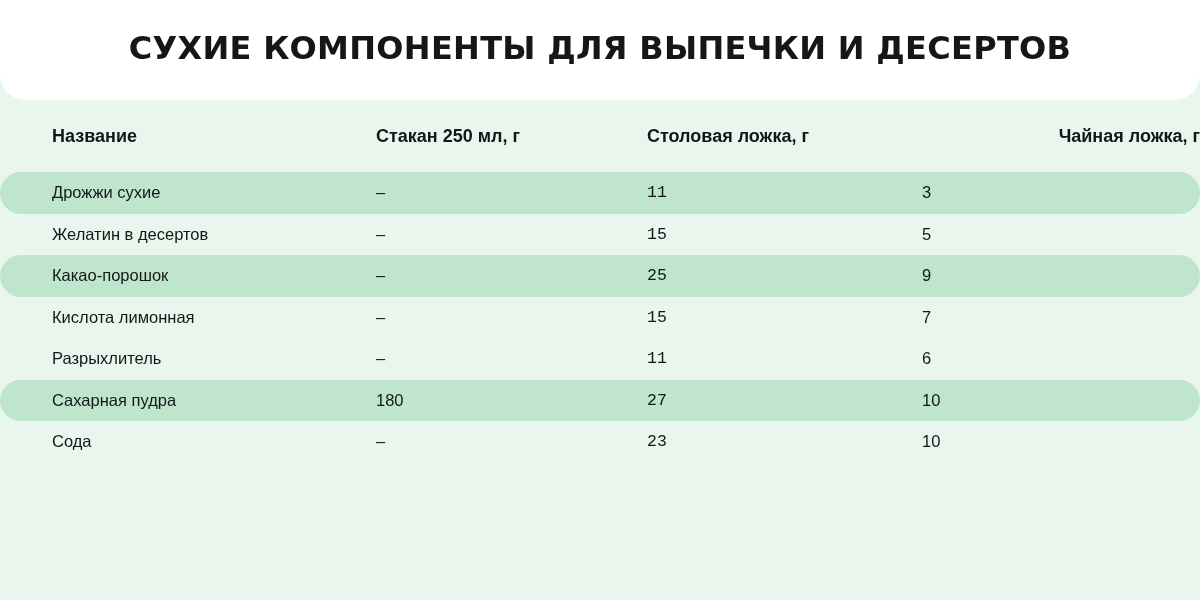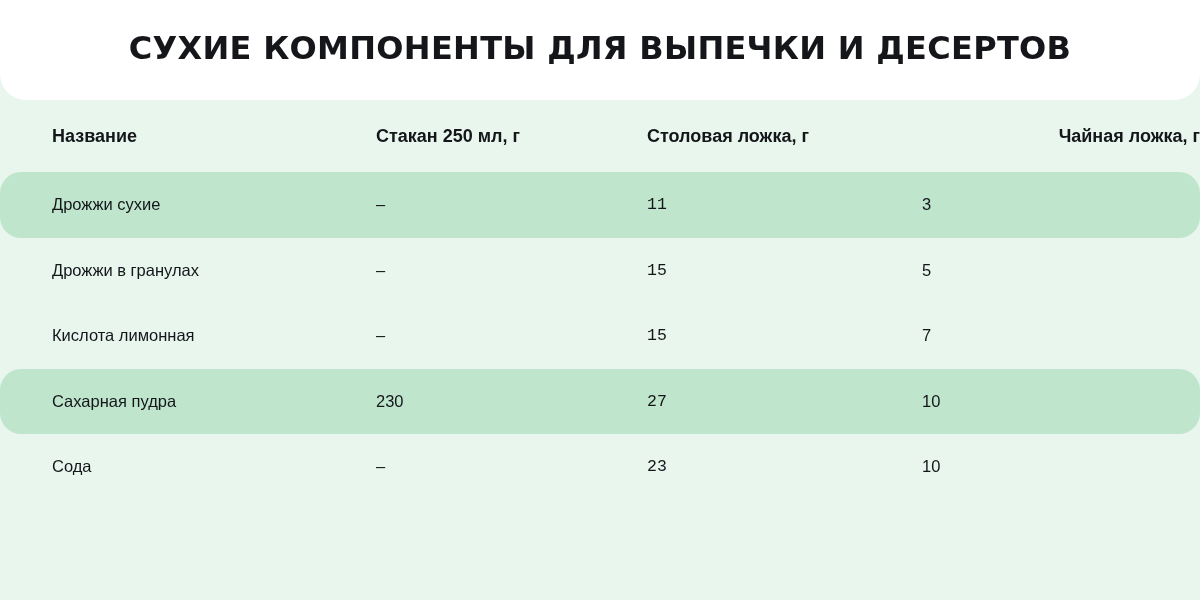--- a/index.html
+++ b/index.html
@@ -76,21 +76,21 @@
   }
   thead th.h0 { padding-left: 52px; }
   thead th.h1 { padding-left: 36px; }
   thead th.h2 { padding-left: 32px; margin-top: 25px; }
   thead th.h3 { padding-left: 32px; text-align: right; }
   tbody td {
     font-size: 16.5px;
     color: #14161a;
     height: 41.5px;
     vertical-align: middle;
-    padding: 12px;
+    padding: 0;
     background: transparent;
   }
   tbody td.d0 { padding-left: 52px; }
   tbody td.d1 { padding-left: 36px; }
   tbody td.d2 { padding-left: 32px; font-family: Liberation Mono, monospace; }
   tbody td.d3 { padding-left: 32px; }
   tbody tr.alt td {
     background: #bfe6cd;
   }
   tbody tr.alt td.d0 {
@@ -129,34 +129,46 @@
         </tr>
       </thead>
       <tbody id="table-body">
           <tr class="alt">
             <td class="d0">Дрожжи сухие</td>
             <td class="d1">–</td>
             <td class="d2">11</td>
             <td class="d3">3</td>
           </tr>
           <tr>
-            <td class="d0">Дрожжи в гранулах</td>
+            <td class="d0">Желатин в десертов</td>
             <td class="d1">–</td>
             <td class="d2">15</td>
             <td class="d3">5</td>
+          </tr>
+          <tr class="alt">
+            <td class="d0">Какао-порошок</td>
+            <td class="d1">–</td>
+            <td class="d2">25</td>
+            <td class="d3">9</td>
           </tr>
           <tr>
             <td class="d0">Кислота лимонная</td>
             <td class="d1">–</td>
             <td class="d2">15</td>
             <td class="d3">7</td>
           </tr>
+          <tr>
+            <td class="d0">Разрыхлитель</td>
+            <td class="d1">–</td>
+            <td class="d2">11</td>
+            <td class="d3">6</td>
+          </tr>
           <tr class="alt">
             <td class="d0">Сахарная пудра</td>
-            <td class="d1">230</td>
+            <td class="d1">180</td>
             <td class="d2">27</td>
             <td class="d3">10</td>
           </tr>
           <tr>
             <td class="d0">Сода</td>
             <td class="d1">–</td>
             <td class="d2">23</td>
             <td class="d3">10</td>
           </tr>
         </tbody>

